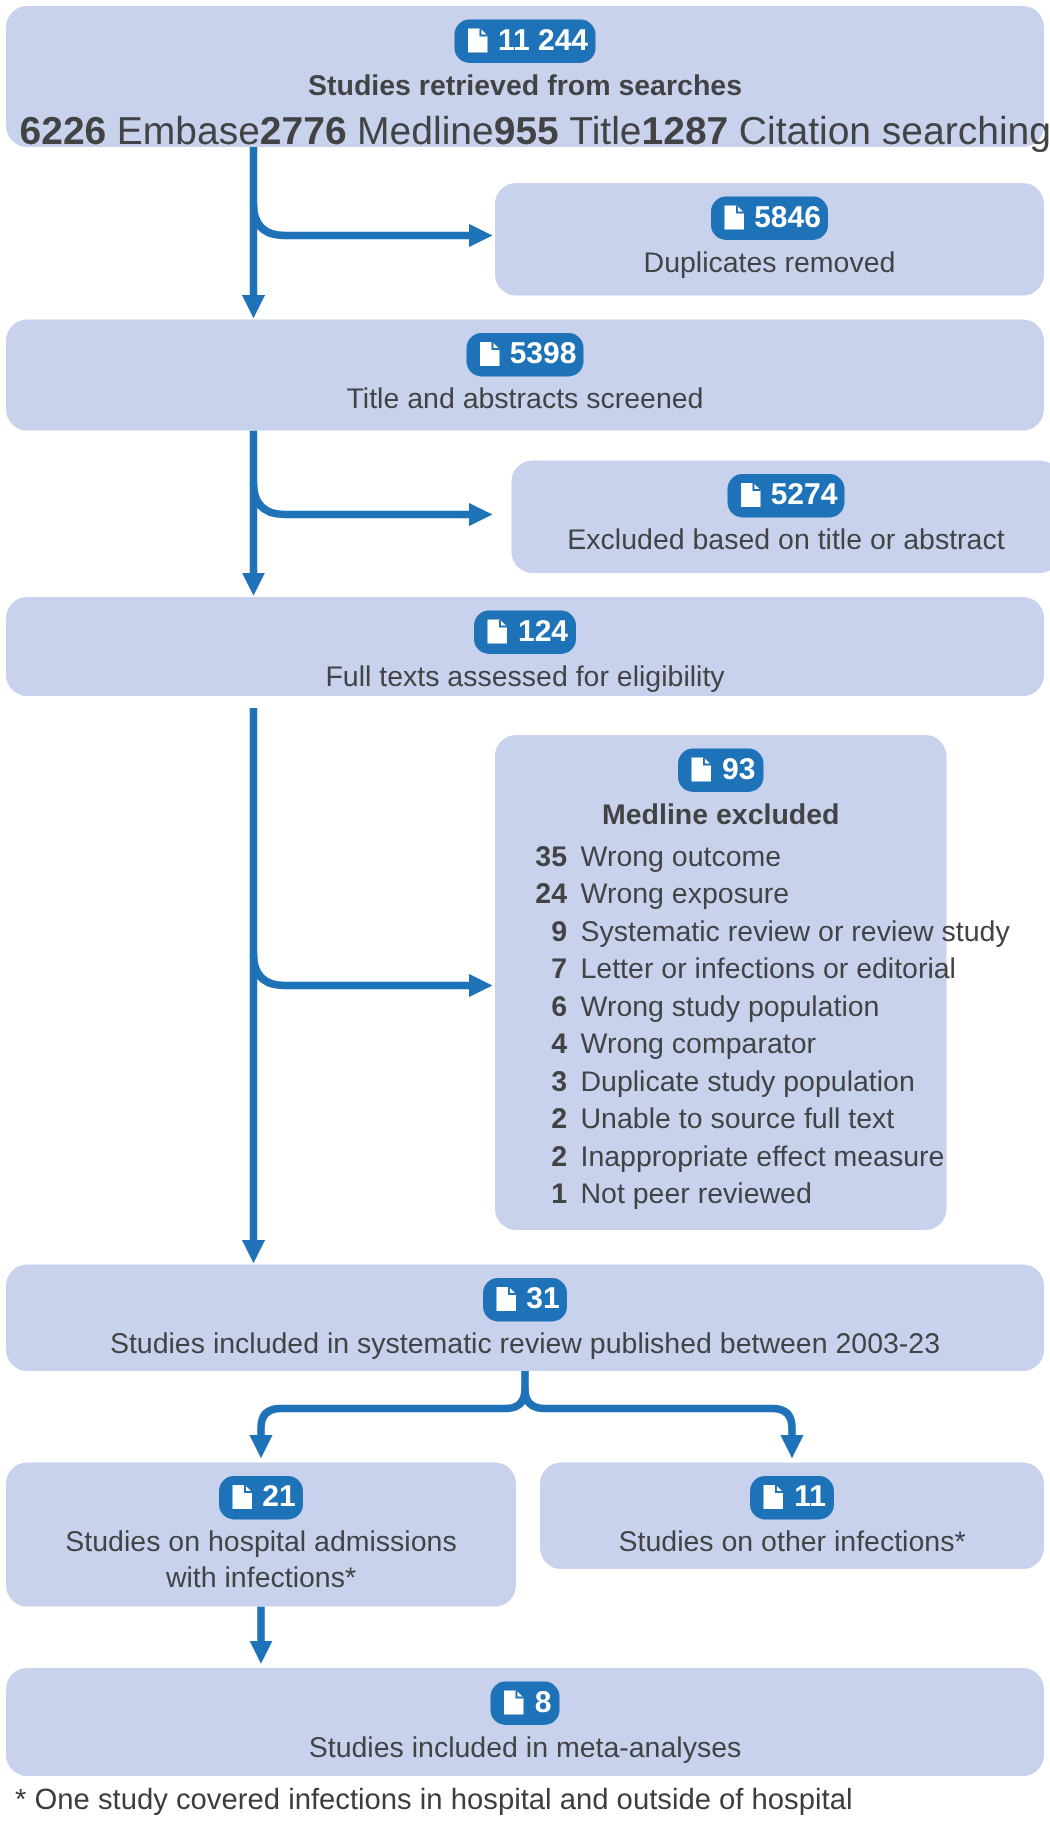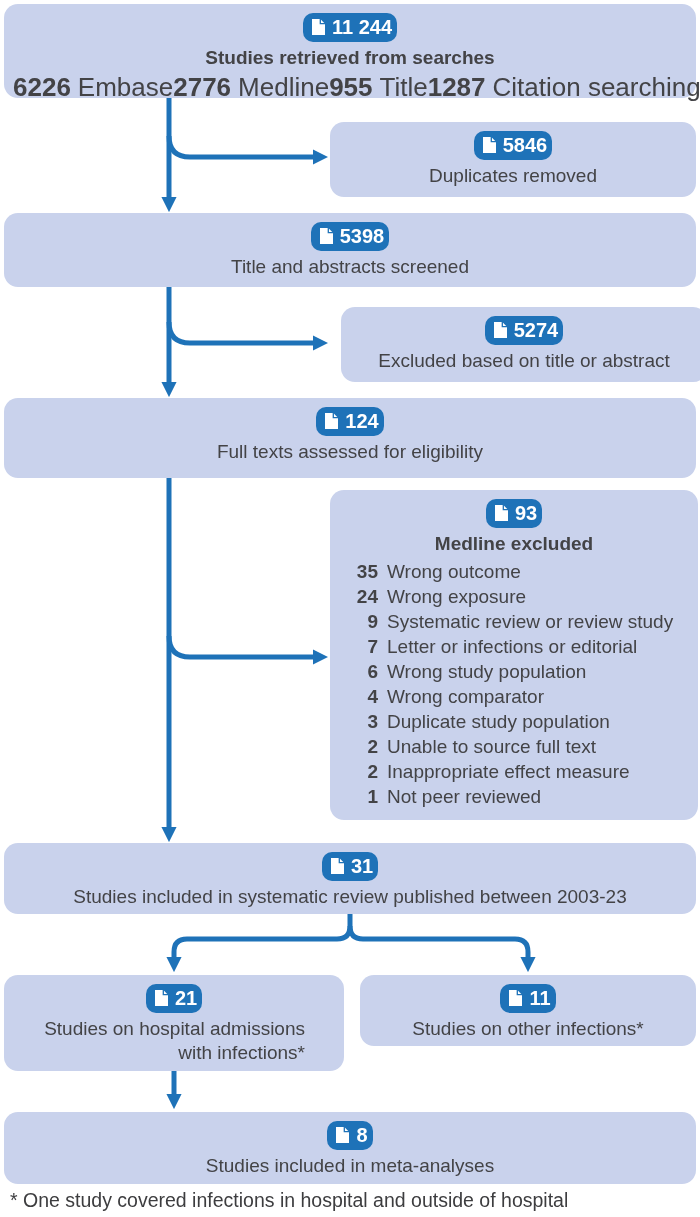--- a/index.html
+++ b/index.html
@@ -21,21 +21,21 @@
   }
   .badge{
     display:inline-flex;align-items:center;gap:6px;
     background:var(--blue);color:#fff;
     font-weight:bold;font-size:20px;line-height:1;
     padding:4px 5px 5px 8px;border-radius:10px;
     flex:0 0 auto;
   }
   .badge svg{display:block;}
   .label{
-    font-size:19px;line-height:24px;text-align:right;color:var(--text);
+    font-size:19px;line-height:24px;text-align:center;color:var(--text);
     margin-top:4px;
   }
   .label.bold{font-weight:bold;}
   
   .sources{
     display:flex;justify-content:space-between;align-items:center;
     width:100%;box-sizing:border-box;padding:0 9px;margin-top:6px;
     font-size:26px;line-height:22px;
   }
   .source{white-space:nowrap;}
@@ -123,32 +123,32 @@
     <span class="badge">
       <svg width="15" height="18" viewBox="0 0 15 18">
         <path d="M1 1 H9.3 L14 5.7 V17 H1 Z" fill="#ffffff"></path>
         <path d="M9.3 1 V5.7 H14" fill="none" stroke="#1e72b8" stroke-width="1.3"></path>
       </svg>
       <span>5274</span>
     </span>
     <div class="label">Excluded based on title or abstract</div>
   </div>
 
-  <div class="box" style="left:4px;top:398px;width:692px;height:80px;border-radius:14px;">
+  <div class="box" style="left:4px;top:398px;width:692px;height:66px;border-radius:14px;">
     <span class="badge">
       <svg width="15" height="18" viewBox="0 0 15 18">
         <path d="M1 1 H9.3 L14 5.7 V17 H1 Z" fill="#ffffff"></path>
         <path d="M9.3 1 V5.7 H14" fill="none" stroke="#1e72b8" stroke-width="1.3"></path>
       </svg>
       <span>124</span>
     </span>
     <div class="label">Full texts assessed for eligibility</div>
   </div>
 
-  <div class="box" style="left:330px;top:490px;width:368px;height:330px;">
+  <div class="box" style="left:330px;top:490px;width:301px;height:330px;">
     <span class="badge">
       <svg width="15" height="18" viewBox="0 0 15 18">
         <path d="M1 1 H9.3 L14 5.7 V17 H1 Z" fill="#ffffff"></path>
         <path d="M9.3 1 V5.7 H14" fill="none" stroke="#1e72b8" stroke-width="1.3"></path>
       </svg>
       <span>93</span>
     </span>
     <div class="label bold">Medline excluded</div>
     <div class="reasons">
       <div class="reason">

